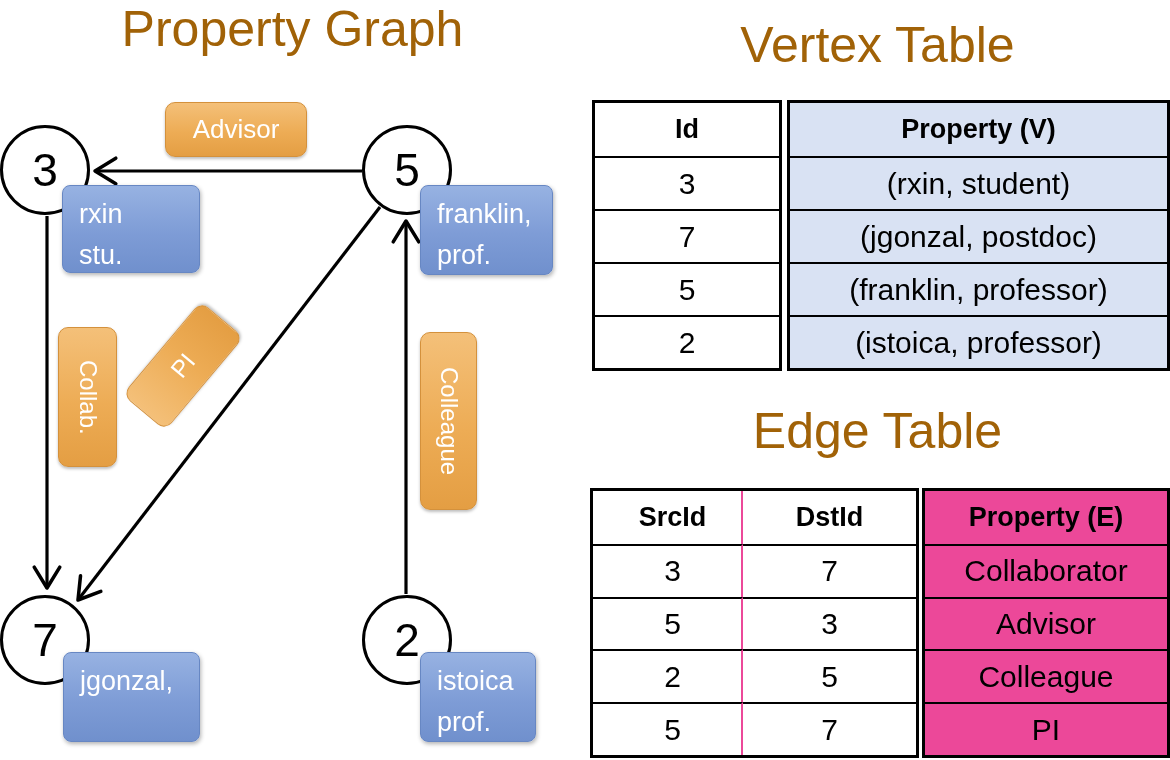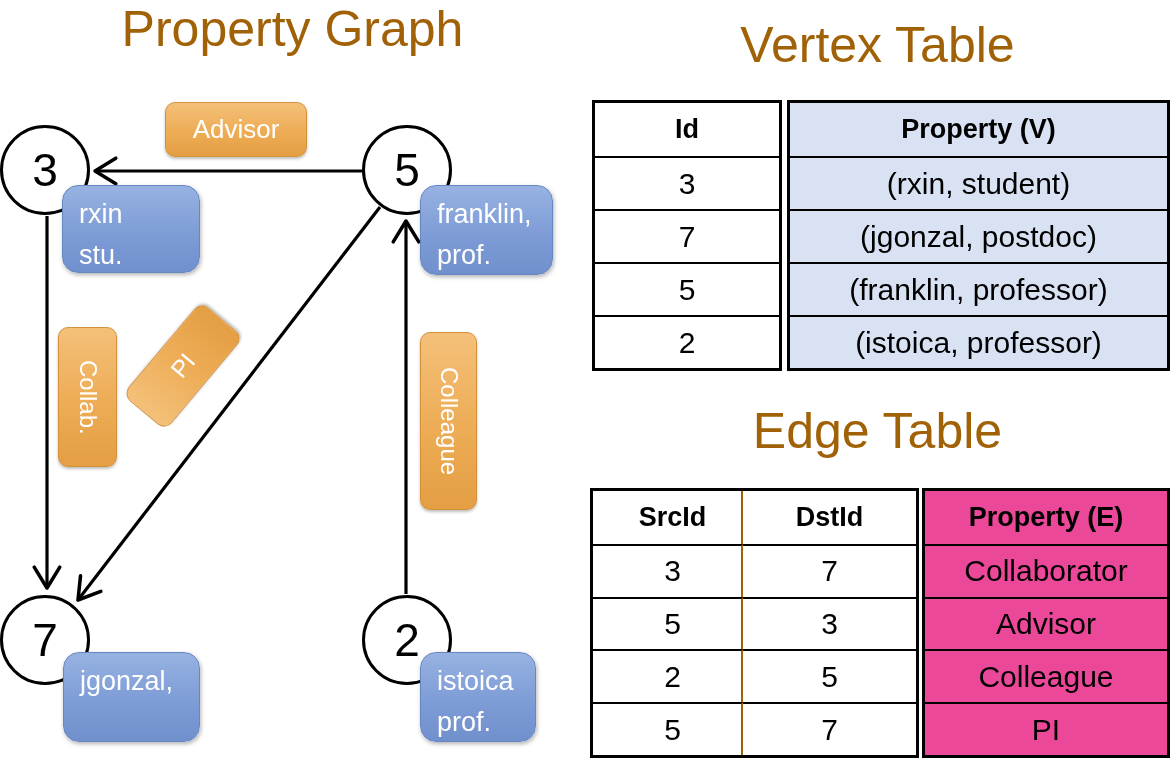--- a/index.html
+++ b/index.html
@@ -24,21 +24,21 @@
     font-size:46px; font-weight:300; z-index:1;
   }
   .node-3 { left:0;     top:125px; }
   .node-5 { left:362px; top:125px; }
   .node-7 { left:0;     top:595px; }
   .node-2 { left:362px; top:595px; }
 
   .propbox {
     position:absolute; z-index:3; box-sizing:border-box;
     background:linear-gradient(180deg,#97B2E2 0%, #7E9CD6 55%, #7090CD 100%);
-    border:1px solid #6787C3; border-radius:16px;
+    border:1px solid #6787C3; border-radius:8px;
     box-shadow:1px 2px 4px rgba(0,0,0,0.3);
     color:#fff; font-size:27px; line-height:1.5;
     padding:8px 12px 0 16px;
   }
   .propbox span { display:block; }
   .prop-rxin     { left:62px;  top:185px; width:138px; height:88px; }
   .prop-franklin { left:420px; top:185px; width:133px; height:90px; }
   .prop-jgonzal  { left:63px;  top:652px; width:137px; height:90px; }
   .prop-istoica  { left:420px; top:652px; width:116px; height:90px; }
 
@@ -63,21 +63,21 @@
   .tcell {
     display:flex; align-items:center; justify-content:center;
     font-size:30px; border-top:2px solid #000; overflow:hidden; white-space:nowrap;
   }
   .tcell.hdr { font-size:27px; font-weight:bold; border-top:none; }
   .vtA { left:592px; top:100px; width:184px; height:265px; }
   .vtB { left:787px; top:100px; width:377px; height:265px; background:#D9E2F3; }
   .etA { left:590px; top:488px; width:323px; height:264px;
          grid-template-columns:150px 1fr; }
   .etB { left:922px; top:488px; width:242px; height:264px; background:#ec4899; }
-  .etA .col1 { border-right:2px solid #a16207;padding-left:11px; }
+  .etA .col1 { border-right:2px solid #ec4899;padding-left:11px; }
 </style>
 </head>
 <body>
 
 <div class="canvas">
 
   <div class="big-title title-graph">Property Graph</div>
   <div class="big-title title-vertex">Vertex Table</div>
   <div class="big-title title-edge">Edge Table</div>
 

